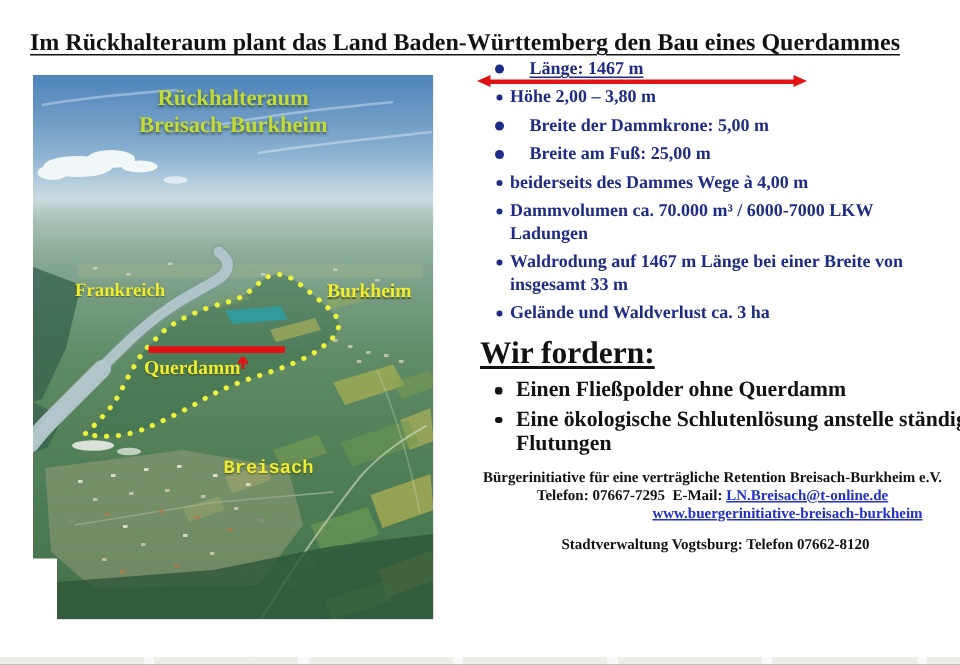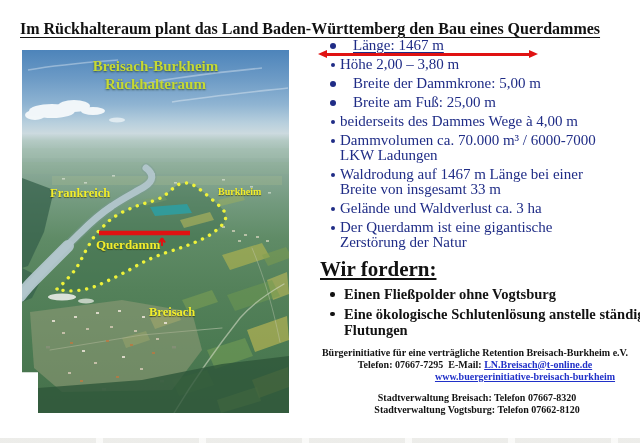--- a/index.html
+++ b/index.html
@@ -20,26 +20,26 @@
       #4d84ba 0%, #6d9bc6 8%, #8fb4d2 15%, #b7cfdd 20%, #ccdadf 23%,
       #b4cac4 25%, #9cb8aa 29%, #87a795 34%, #739a7e 42%,
       #5f8b66 52%, #54815a 66%, #4b7a52 82%, #456f4a 100%);}
   .photo svg{position:absolute;left:0;top:0;}
   .ph-label{position:absolute;font-weight:bold;color:var(--label-yellow);
     text-shadow:0 1px 1px rgba(40,40,0,.6);white-space:nowrap;}
   .ph-caption{position:absolute;left:0;right:0;top:7px;text-align:center;
     font-weight:bold;font-size:15px;line-height:18px;color:var(--caption-green);
     text-shadow:0 1px 2px rgba(20,40,20,.65);}
   .lbl-frankreich{left:28px;top:136px;font-size:12.5px;}
-  .lbl-burkheim{left:196px;top:136px;font-size:10px;}
+  .lbl-burkheim{left:196px;top:136px;font-size:13px;}
   .lbl-querdamm{left:74px;top:187px;font-size:13px;}
-  .lbl-breisach{left:127px;top:255px;font-size:12.5px;}
+  .lbl-breisach{left:127px;top:255px;font-size:12.5px;font-family:Liberation Mono, monospace;}
   
   .col{position:absolute;left:320px;top:38px;width:318px;color:var(--navy);}
-  .li{position:relative;width:266px;font-size:15px;font-weight:normal;
+  .li{position:relative;width:266px;font-size:12px;font-weight:bold;
       line-height:15px;margin-bottom:4px;}
   .li.big{padding-left:33px;}
   .li.small{padding-left:20px;}
   .dot{position:absolute;border-radius:50%;background:var(--navy);}
   .li.big .dot{left:10px;top:5px;width:6px;height:6px;}
   .li.small .dot{left:11px;top:6px;width:4px;height:4px;}
   .u-navy{text-decoration:underline;text-underline-offset:2px;}
   .laenge-arrow{position:absolute;left:6px;top:15px;width:204px;height:3px;
     background:var(--red);}
   .laenge-arrow .ah{position:absolute;top:-3px;width:0;height:0;
@@ -198,22 +198,22 @@
       <path d="M128,157 L165,154 L170,163 L133,166 Z" fill="#2f9da0" opacity=".9"></path>
 
       <path fill="none" stroke="#eef23a" stroke-width="3.4" stroke-linecap="round" stroke-dasharray="0.1 7.8" d="M35,239 C42,233 48,226 53,220 C58,213 62,203 66,197 C70,189 75,182 80,178 C85,172 90,168 97,164 C104,160 112,157 120,154 C128,152 136,150 142,146 C146,143 150,139 154,136 C158,133 164,132 169,134 C174,136 180,141 186,146 C192,151 198,156 202,161 C205,165 204,171 200,175 C195,180 188,186 178,190 C168,195 158,198 146,202 C134,206 122,211 109,219 C98,225 86,231 74,236 C64,240 48,243 35,239 Z"></path>
 
       <g stroke="#e01212" fill="none">
         <path d="M77,183 L168,183" stroke-width="4.5"></path>
         <path d="M140,196 L140,188 M140,188 l-3,4.5 M140,188 l3,4.5" stroke-width="2"></path>
       </g>
     </svg>
     <div class="ph-caption">
+      <div>Rückhalteraum</div>
       <div>Breisach-Burkheim</div>
-      <div>Rückhalteraum</div>
     </div>
     <span class="ph-label lbl-frankreich">Frankreich</span>
     <span class="ph-label lbl-burkheim">Burkheim</span>
     <span class="ph-label lbl-querdamm">Querdamm</span>
     <span class="ph-label lbl-breisach">Breisach</span>
   </div>
 
   <div class="col">
 
     <div class="li big">
@@ -245,43 +245,38 @@
       <span>Dammvolumen ca. 70.000 m³ / 6000-7000 LKW Ladungen</span>
     </div>
     <div class="li small">
       <span class="dot"></span>
       <span>Waldrodung auf 1467 m Länge bei einer Breite von insgesamt 33 m</span>
     </div>
     <div class="li small">
       <span class="dot"></span>
       <span>Gelände und Waldverlust ca. 3 ha</span>
     </div>
-    <div class="li small">
-      <span class="dot"></span>
-      <span>Der Querdamm ist eine gigantische Zerstörung der Natur</span>
-    </div>
 
     <div class="demands">
       <div class="demands-h">Wir fordern:</div>
       <div class="dli">
         <span class="dot"></span>
-        <span>Einen Fließpolder ohne Vogtsburg</span>
+        <span>Einen Fließpolder ohne Querdamm</span>
       </div>
       <div class="dli">
         <span class="dot"></span>
         <span>Eine ökologische Schlutenlösung anstelle ständiger Flutungen</span>
       </div>
     </div>
 
     <div class="footer">
       <div class="row">Bürgerinitiative für eine verträgliche Retention Breisach-Burkheim e.V.</div>
       <div class="row"><span>Telefon: 07667-7295  E-Mail: </span><span class="link">LN.Breisach@t-online.de</span></div>
       <div class="row web-row"><span class="link">www.buergerinitiative-breisach-burkheim</span></div>
       <div class="city-block">
-        <div class="row">Stadtverwaltung Breisach: Telefon 07667-8320</div>
         <div class="row">Stadtverwaltung Vogtsburg: Telefon 07662-8120</div>
       </div>
     </div>
 
   </div>
 
   <div class="bottom-strip"></div>
 </div>
 
 </body></html>

